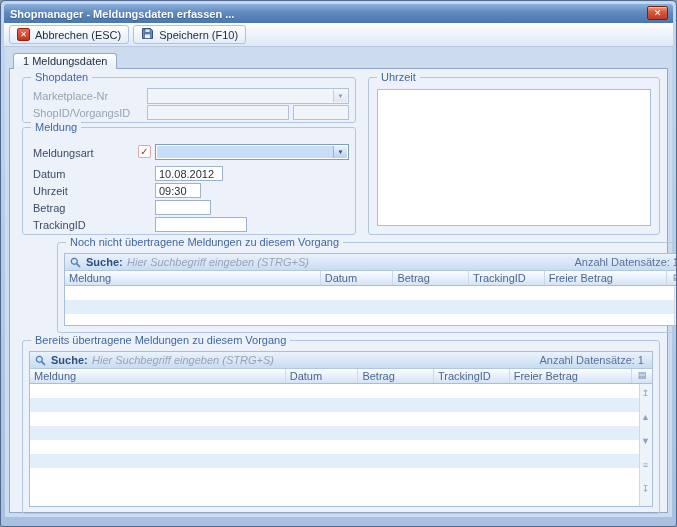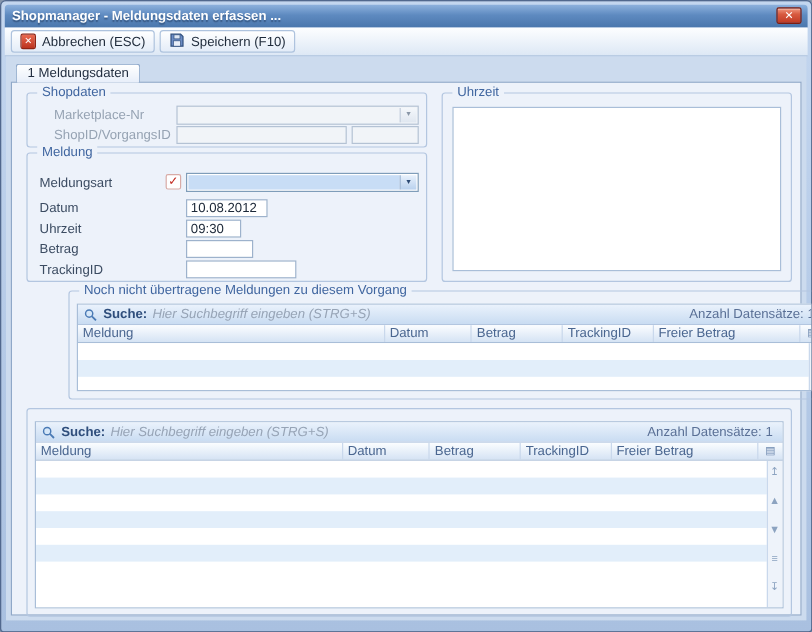--- a/index.html
+++ b/index.html
@@ -41,21 +41,21 @@
   .group { position: absolute; border: 1px solid #b3c6e0; border-radius: 3px; }
   .gtitle { position: absolute; top: -7px; left: 8px; background: #edf2fa; padding: 0 4px;
     color: #4066a0; line-height: 12px; white-space: nowrap; }
   .g-shop    { left: 12px; top: 8px;   width: 334px; height: 46px; padding-left: 45px; }
   .g-vermerk { left: 358px; top: 8px;  width: 292px; height: 158px; }
   .g-meld    { left: 12px; top: 58px;  width: 334px; height: 108px; }
   .g-pending { left: 12px; top: 173px; width: 638px; height: 91px; margin-left: 35px; }
   .g-trans   { left: 12px; top: 271px; width: 638px; height: 174px; }
 
   .flabel { position: absolute; left: 10px; color: #3c4c62; white-space: nowrap; }
-  .flabel.dim { color: #96a3b3; margin-left: 12px; }
+  .flabel.dim { color: #96a3b3; }
   .txt { position: absolute; height: 15px; border: 1px solid #9db2cc; background: #fff;
     font: 11px "Liberation Sans", "DejaVu Sans", sans-serif; padding: 0 3px; color: #1c2838; }
   .txt.dim { background: #f1f4f8; border-color: #b4c2d4; }
 
   .combo { position: absolute; height: 16px; border: 1px solid #7f9db9; background: #fff; }
   .combo .fill { position: absolute; inset: 1px 15px 1px 1px; background: #c8ddf6; }
   .combo .drop { position: absolute; top: 1px; right: 1px; bottom: 1px; width: 14px;
     background: linear-gradient(#e8f1fc, #b9d1ee); border-left: 1px solid #9ab4d4;
     display: flex; align-items: center; justify-content: center; font-size: 6px; color: #2c4a74; }
   .combo.dim { border-color: #b4c2d4; background: #f1f4f8; }
@@ -198,20 +198,21 @@
             <div class="trow alt"></div>
           </div>
           <div class="sidecol">
             <span class="sc" style="top:2px">▲</span>
             <span class="sc" style="bottom:2px">▼</span>
           </div>
         </div>
       </div>
 
       <div class="group g-trans">
+        <span class="gtitle">Bereits übertragene Meldungen zu diesem Vorgang</span>
         <div class="tbl">
           <div class="searchbar">
             <svg class="mag" width="11" height="11" viewBox="0 0 11 11">
                 <circle cx="4.3" cy="4.3" r="3" fill="#d6e7f8" stroke="#4a7ab5" stroke-width="1.2"></circle>
                 <line x1="6.6" y1="6.6" x2="10" y2="10" stroke="#4a7ab5" stroke-width="1.5"></line>
               </svg>
             <span class="s-label">Suche:</span>
             <input class="s-input" placeholder="Hier Suchbegriff eingeben (STRG+S)" style="">
             <span class="s-count">Anzahl Datensätze: 1</span>
           </div>

